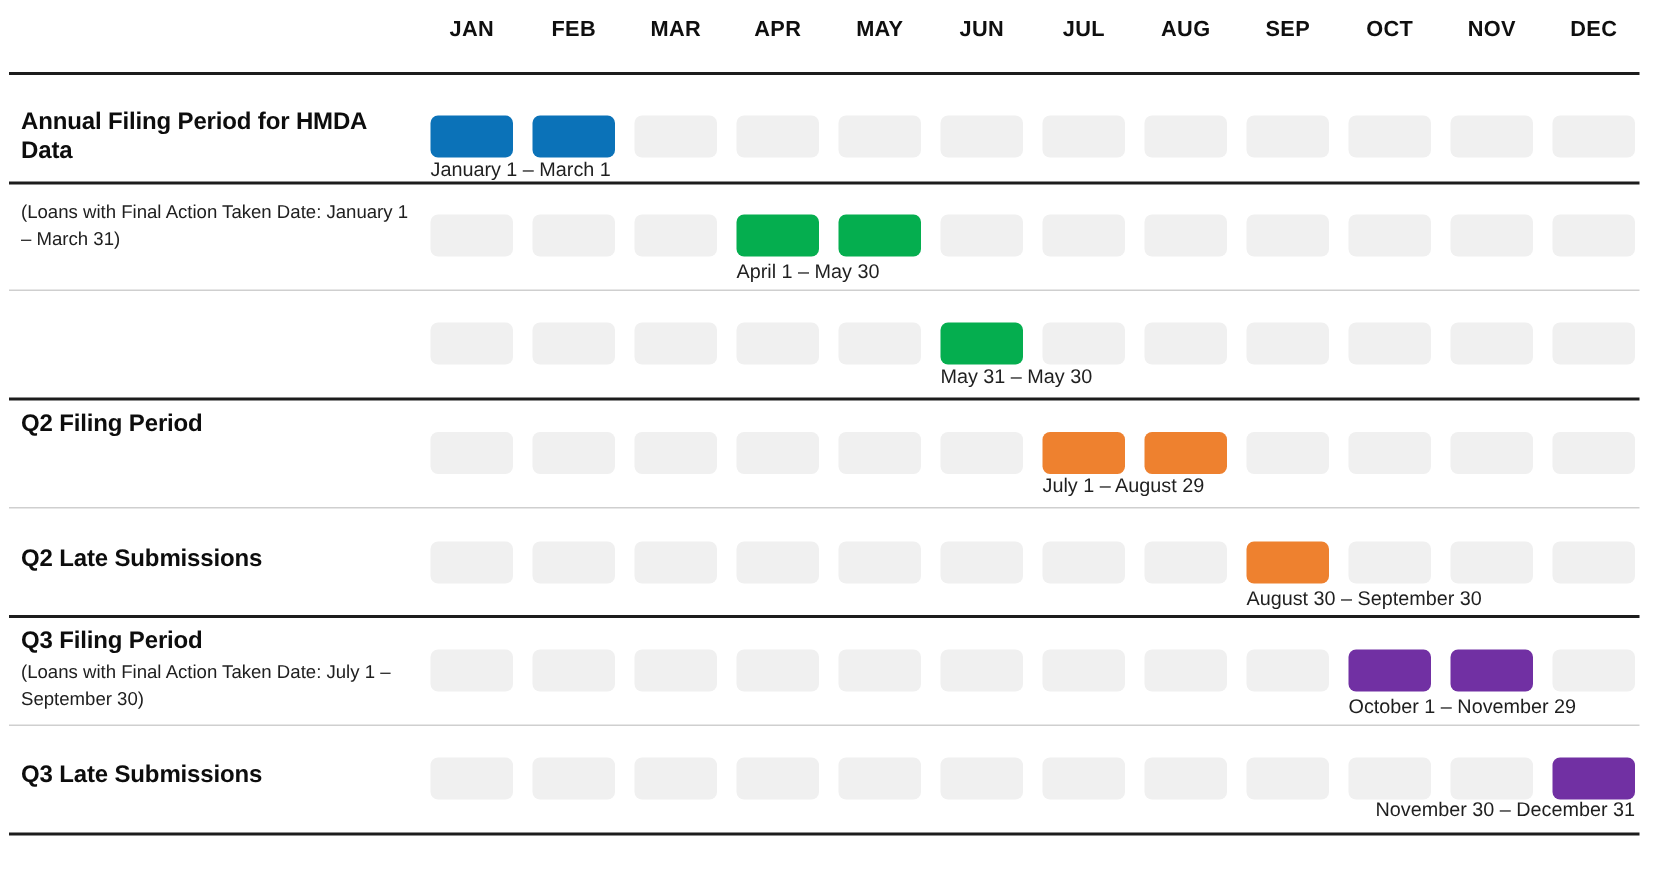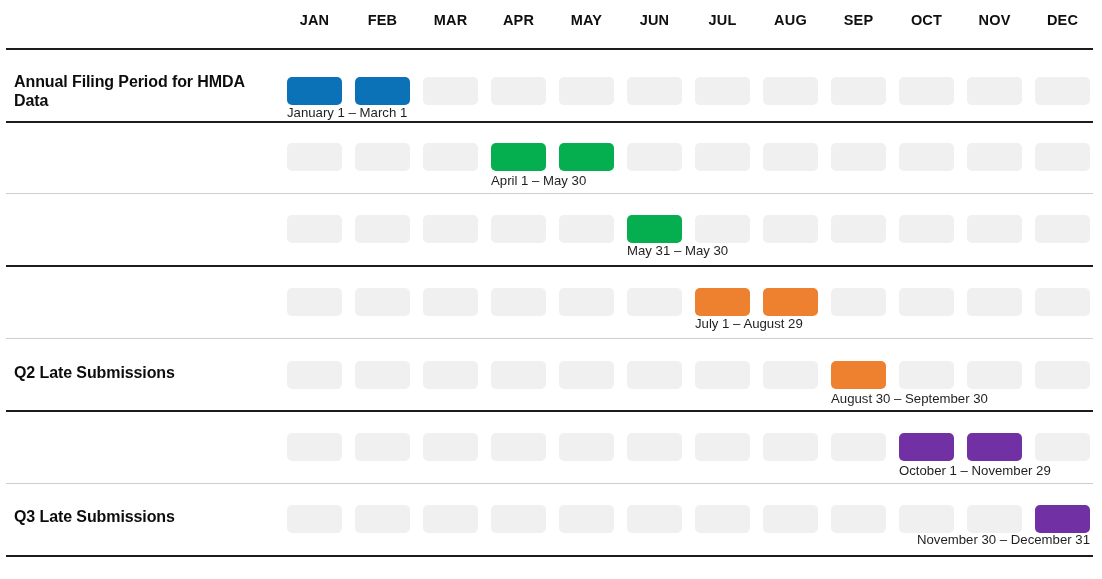--- a/index.html
+++ b/index.html
@@ -141,20 +141,21 @@
           <div class="cell" style="left: 763px; top: 18px;"></div>
           <div class="cell" style="left: 831px; top: 18px;"></div>
           <div class="cell" style="left: 899px; top: 18px;"></div>
           <div class="cell" style="left: 967px; top: 18px;"></div>
           <div class="cell" style="left: 1035px; top: 18px;"></div>
         </div>
         <div class="range-label" style="top: 47px; left: 287px;">January 1 – March 1</div>
       </div>
       <div class="row" style="top: 121px; height: 72px;">
         <div class="row-title" style="top: 10px;">
+          <span class="sub">(Loans with Final Action Taken Date: January 1 – March 31)</span>
         </div>
         <div class="cells">
           <div class="cell" style="left: 287px; top: 22px;"></div>
           <div class="cell" style="left: 355px; top: 22px;"></div>
           <div class="cell" style="left: 423px; top: 22px;"></div>
           <div class="cell c-green" style="left: 491px; top: 22px;"></div>
           <div class="cell c-green" style="left: 559px; top: 22px;"></div>
           <div class="cell" style="left: 627px; top: 22px;"></div>
           <div class="cell" style="left: 695px; top: 22px;"></div>
           <div class="cell" style="left: 763px; top: 22px;"></div>
@@ -177,20 +178,21 @@
           <div class="cell" style="left: 763px; top: 22px;"></div>
           <div class="cell" style="left: 831px; top: 22px;"></div>
           <div class="cell" style="left: 899px; top: 22px;"></div>
           <div class="cell" style="left: 967px; top: 22px;"></div>
           <div class="cell" style="left: 1035px; top: 22px;"></div>
         </div>
         <div class="range-label" style="top: 51px; left: 627px;">May 31 – May 30</div>
       </div>
       <div class="row" style="top: 265px; height: 73px;">
         <div class="row-title" style="top: 9px;">
+          <span class="main">Q2 Filing Period</span>
         </div>
         <div class="cells">
           <div class="cell" style="left: 287px; top: 23px;"></div>
           <div class="cell" style="left: 355px; top: 23px;"></div>
           <div class="cell" style="left: 423px; top: 23px;"></div>
           <div class="cell" style="left: 491px; top: 23px;"></div>
           <div class="cell" style="left: 559px; top: 23px;"></div>
           <div class="cell" style="left: 627px; top: 23px;"></div>
           <div class="cell c-orange" style="left: 695px; top: 23px;"></div>
           <div class="cell c-orange" style="left: 763px; top: 23px;"></div>
@@ -215,20 +217,24 @@
           <div class="cell" style="left: 695px; top: 23px;"></div>
           <div class="cell" style="left: 763px; top: 23px;"></div>
           <div class="cell c-orange" style="left: 831px; top: 23px;"></div>
           <div class="cell" style="left: 899px; top: 23px;"></div>
           <div class="cell" style="left: 967px; top: 23px;"></div>
           <div class="cell" style="left: 1035px; top: 23px;"></div>
         </div>
         <div class="range-label" style="top: 54px; left: 831px; text-align: center;">August 30 – September 30</div>
       </div>
       <div class="row" style="top: 410px; height: 73px;">
+        <div class="row-title" style="top: 9px;">
+          <span class="main">Q3 Filing Period</span>
+          <span class="sub">(Loans with Final Action Taken Date: July 1 – September 30)</span>
+        </div>
         <div class="cells">
           <div class="cell" style="left: 287px; top: 23px;"></div>
           <div class="cell" style="left: 355px; top: 23px;"></div>
           <div class="cell" style="left: 423px; top: 23px;"></div>
           <div class="cell" style="left: 491px; top: 23px;"></div>
           <div class="cell" style="left: 559px; top: 23px;"></div>
           <div class="cell" style="left: 627px; top: 23px;"></div>
           <div class="cell" style="left: 695px; top: 23px;"></div>
           <div class="cell" style="left: 763px; top: 23px;"></div>
           <div class="cell" style="left: 831px; top: 23px;"></div>

